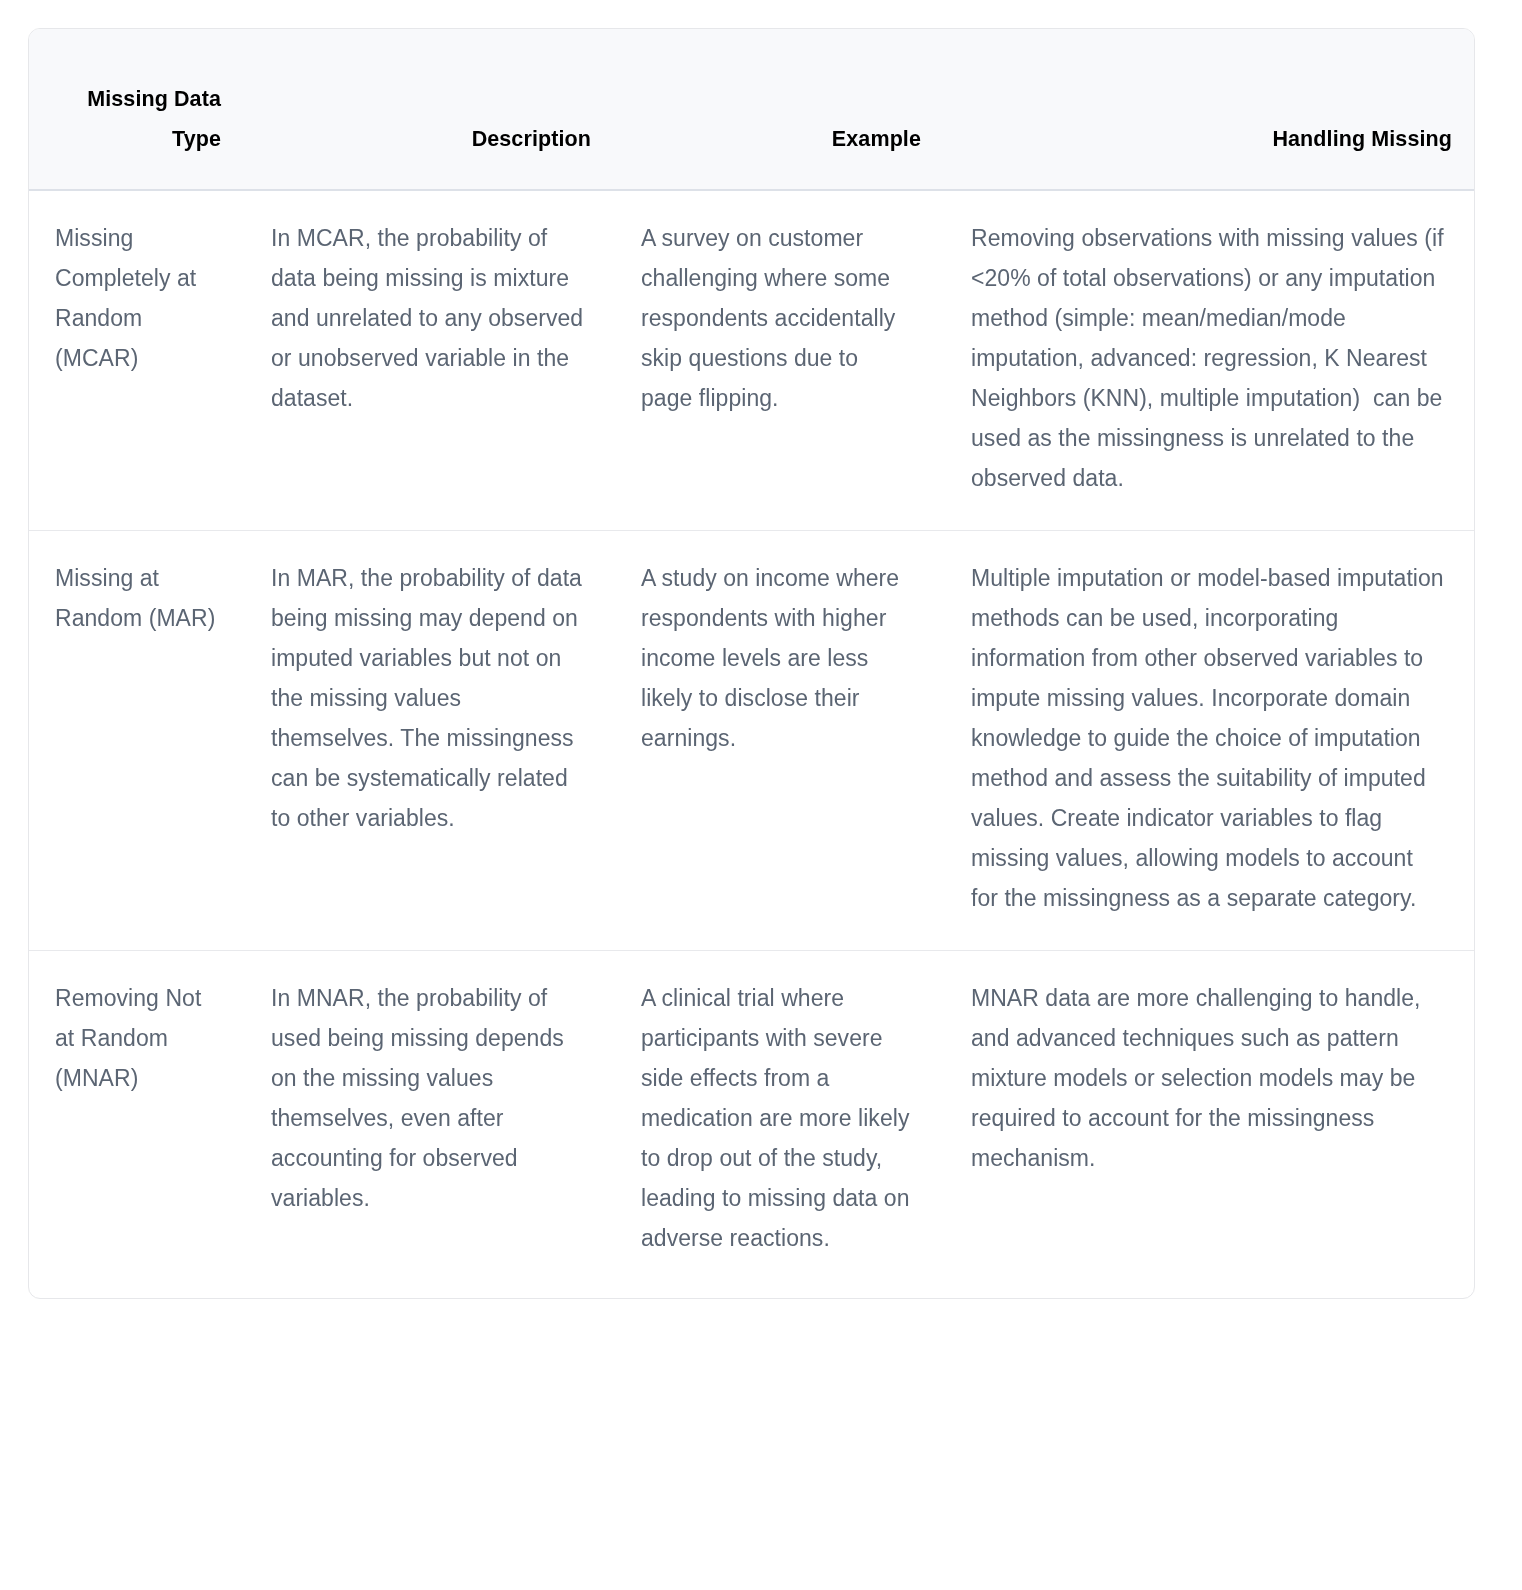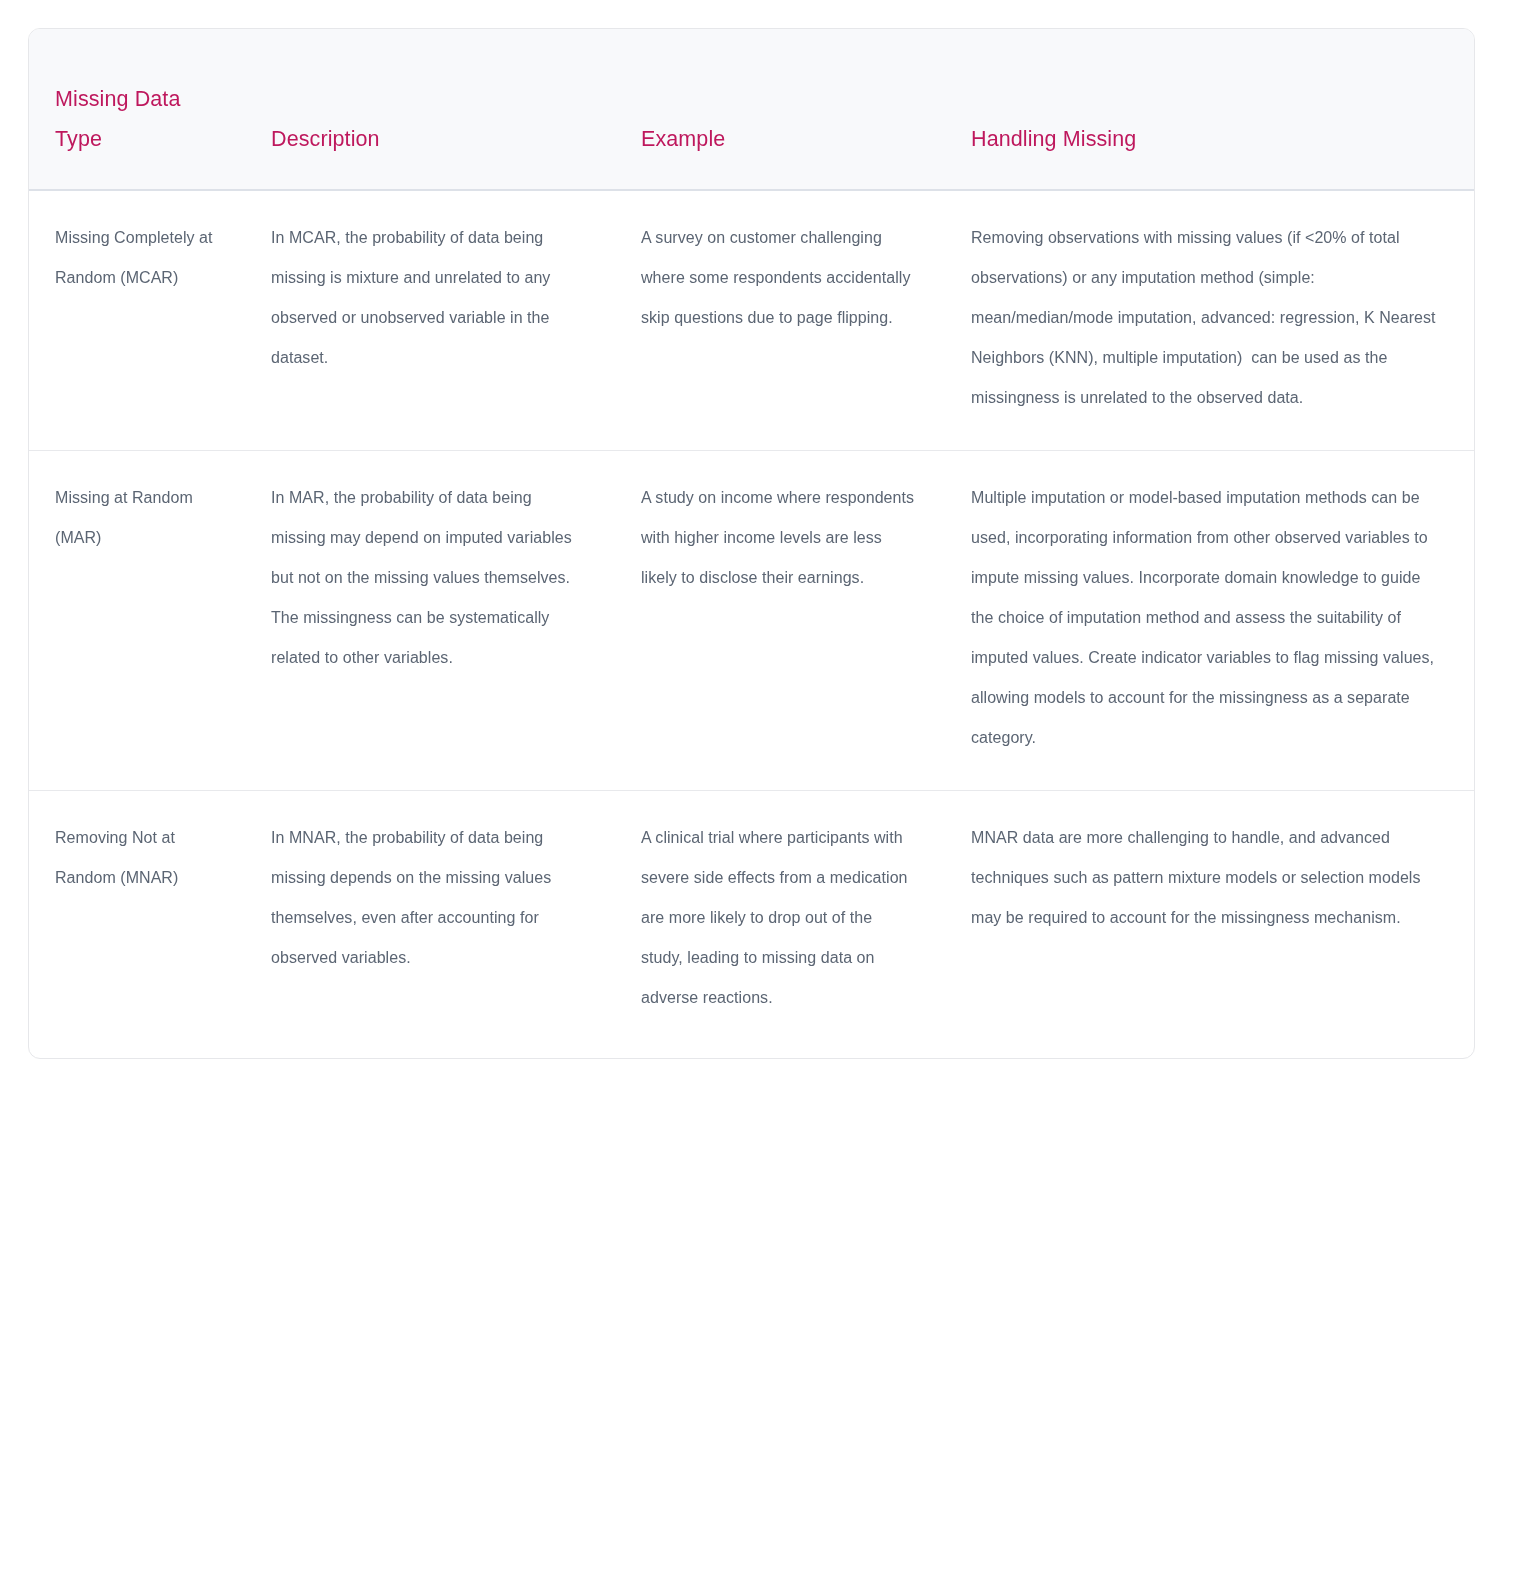--- a/index.html
+++ b/index.html
@@ -42,39 +42,39 @@
   col.c-desc     { width: 370px; }
   col.c-example  { width: 330px; }
   col.c-strategy { width: 531px; }
 
   
   thead tr {
     background: #f8f9fb;
   }
   thead th {
     vertical-align: bottom;
-    text-align: left;
+    text-align: right;
     padding: 0 24px 30px 26px;
     height: 130px;
     border-bottom: 2px solid #dde1e8;
-    color: #be185d;
+    color: #000000;
     font-size: 21.5px;
-    font-weight: normal;
+    font-weight: bold;
     line-height: 40px;
     letter-spacing: 0.1px;
   }
   thead th.h-type { padding-left: 26px; }
 
   
   tbody td {
     vertical-align: top;
     text-align: left;
     padding: 27px 24px 32px 26px;
     color: #5b6573;
-    font-size: 16px;
+    font-size: 23px;
     font-weight: normal;
     line-height: 40px;
     letter-spacing: 0.05px;
     border-bottom: 1px solid #e8e9ec;
     white-space: pre-wrap;
   }
   tbody tr:last-child td {
     border-bottom: none;
     padding-bottom: 40px;
   }
@@ -112,20 +112,20 @@
           <td class="cell-strategy">Removing observations with missing values (if &lt;20% of total observations) or any imputation method (simple: mean/median/mode imputation, advanced: regression, K Nearest Neighbors (KNN), multiple imputation)  can be used as the missingness is unrelated to the observed data.</td>
         </tr>
         <tr>
           <td class="cell-type">Missing at Random (MAR)</td>
           <td class="cell-desc">In MAR, the probability of data being missing may depend on imputed variables but not on the missing values themselves. The missingness can be systematically related to other variables.</td>
           <td class="cell-example">A study on income where respondents with higher income levels are less likely to disclose their earnings.</td>
           <td class="cell-strategy">Multiple imputation or model-based imputation methods can be used, incorporating information from other observed variables to impute missing values. Incorporate domain knowledge to guide the choice of imputation method and assess the suitability of imputed values. Create indicator variables to flag missing values, allowing models to account for the missingness as a separate category.</td>
         </tr>
         <tr>
           <td class="cell-type">Removing Not at Random (MNAR)</td>
-          <td class="cell-desc">In MNAR, the probability of data being missing depends on the missing values themselves, even after accounting for observed variables.</td>
+          <td class="cell-desc">In MNAR, the probability of used being missing depends on the missing values themselves, even after accounting for observed variables.</td>
           <td class="cell-example">A clinical trial where participants with severe side effects from a medication are more likely to drop out of the study, leading to missing data on adverse reactions.</td>
           <td class="cell-strategy">MNAR data are more challenging to handle, and advanced techniques such as pattern mixture models or selection models may be required to account for the missingness mechanism.</td>
         </tr>
       </tbody>
     </table>
   </div>
 </div>
 
 </body></html>

